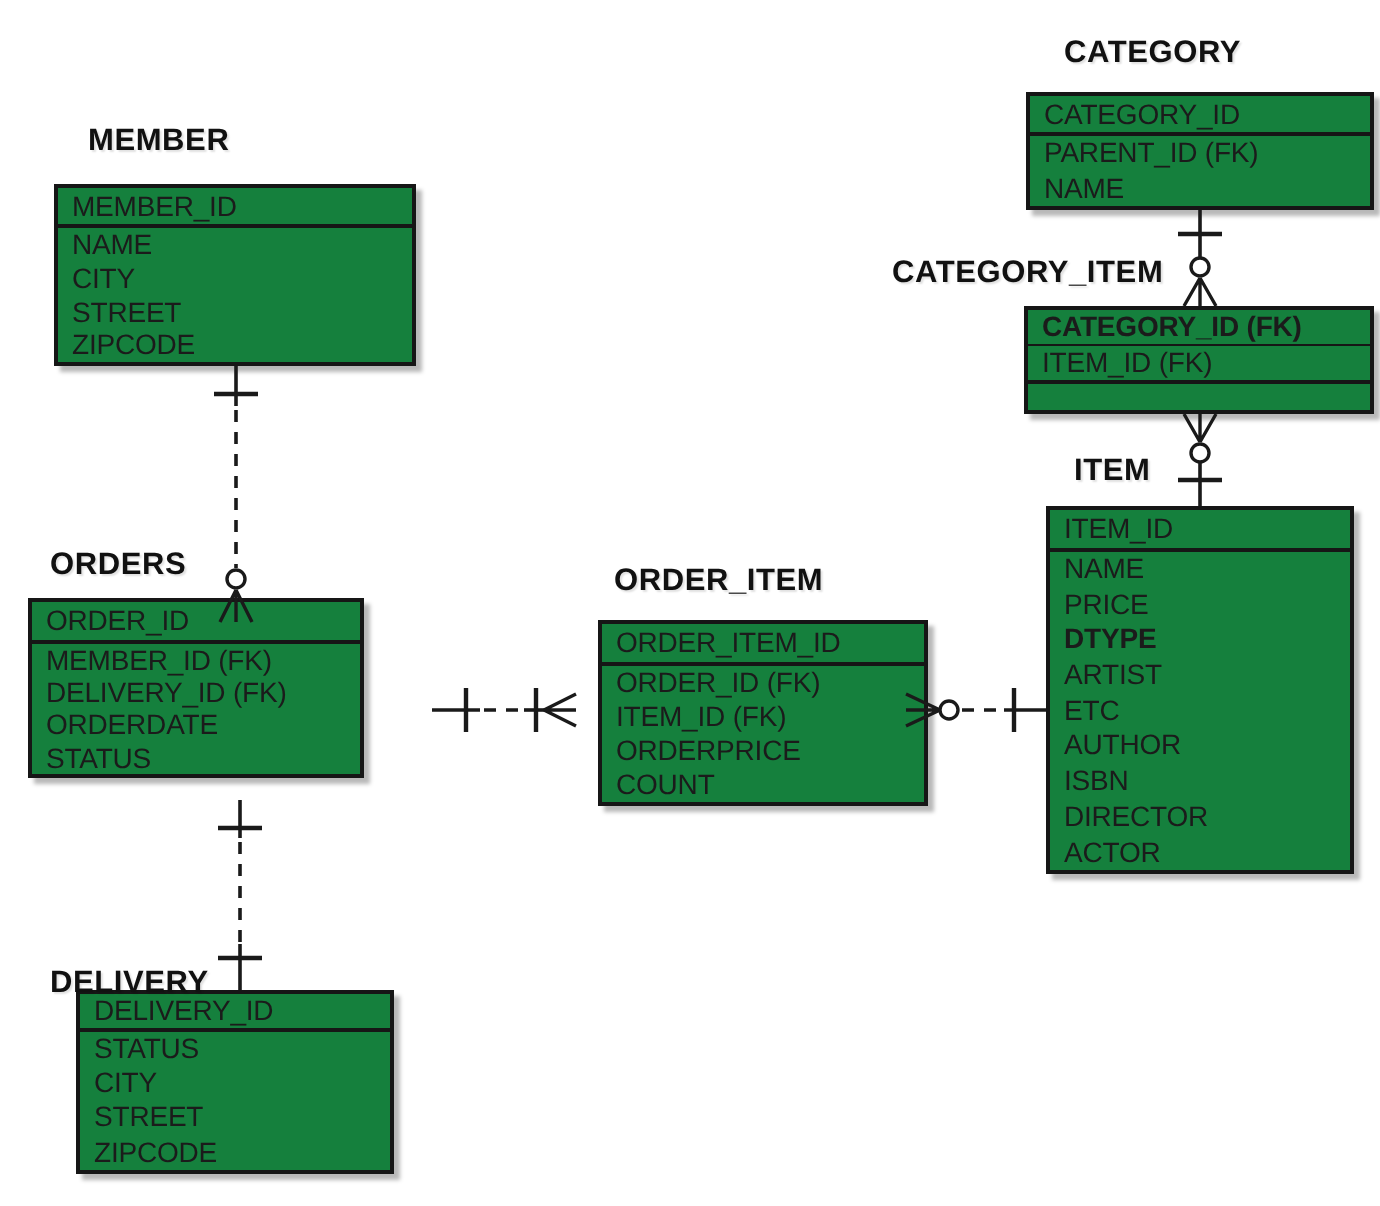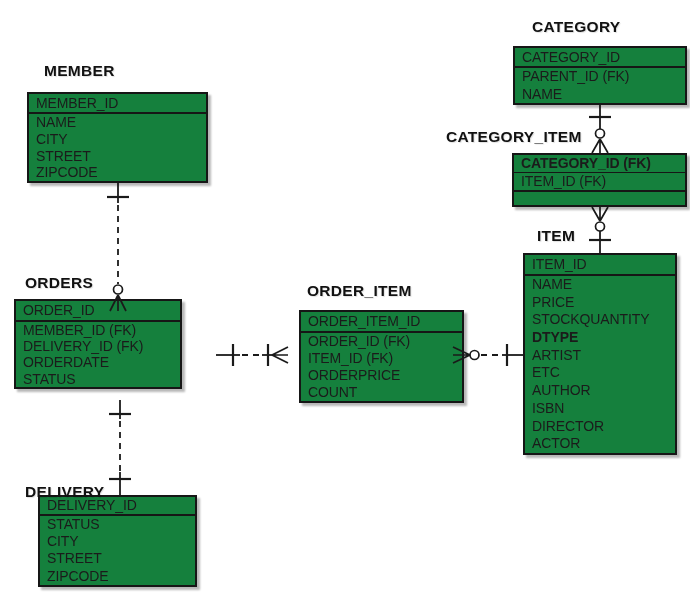--- a/index.html
+++ b/index.html
@@ -137,21 +137,20 @@
 
   <div class="entity" id="ent-item">
     <div class="entity-title">ITEM</div>
     <div class="entity-box">
       <div class="sec key">
           <div class="row">ITEM_ID</div>
         </div>
       <div class="sec attrs">
           <div class="row">NAME</div>
           <div class="row">PRICE</div>
-          <div class="row">STOCKQUANTITY</div>
           <div class="row bold">DTYPE</div>
           <div class="row">ARTIST</div>
           <div class="row">ETC</div>
           <div class="row">AUTHOR</div>
           <div class="row">ISBN</div>
           <div class="row">DIRECTOR</div>
           <div class="row">ACTOR</div>
         </div>
     </div>
   </div>

